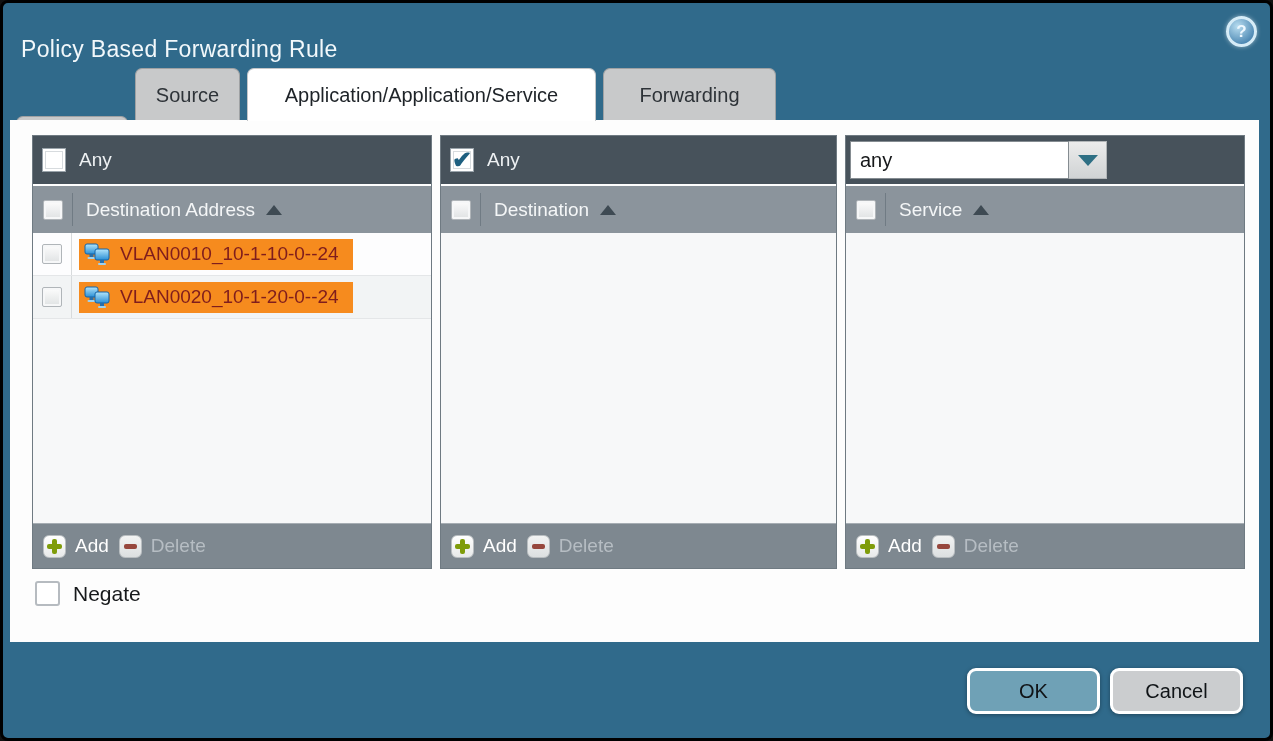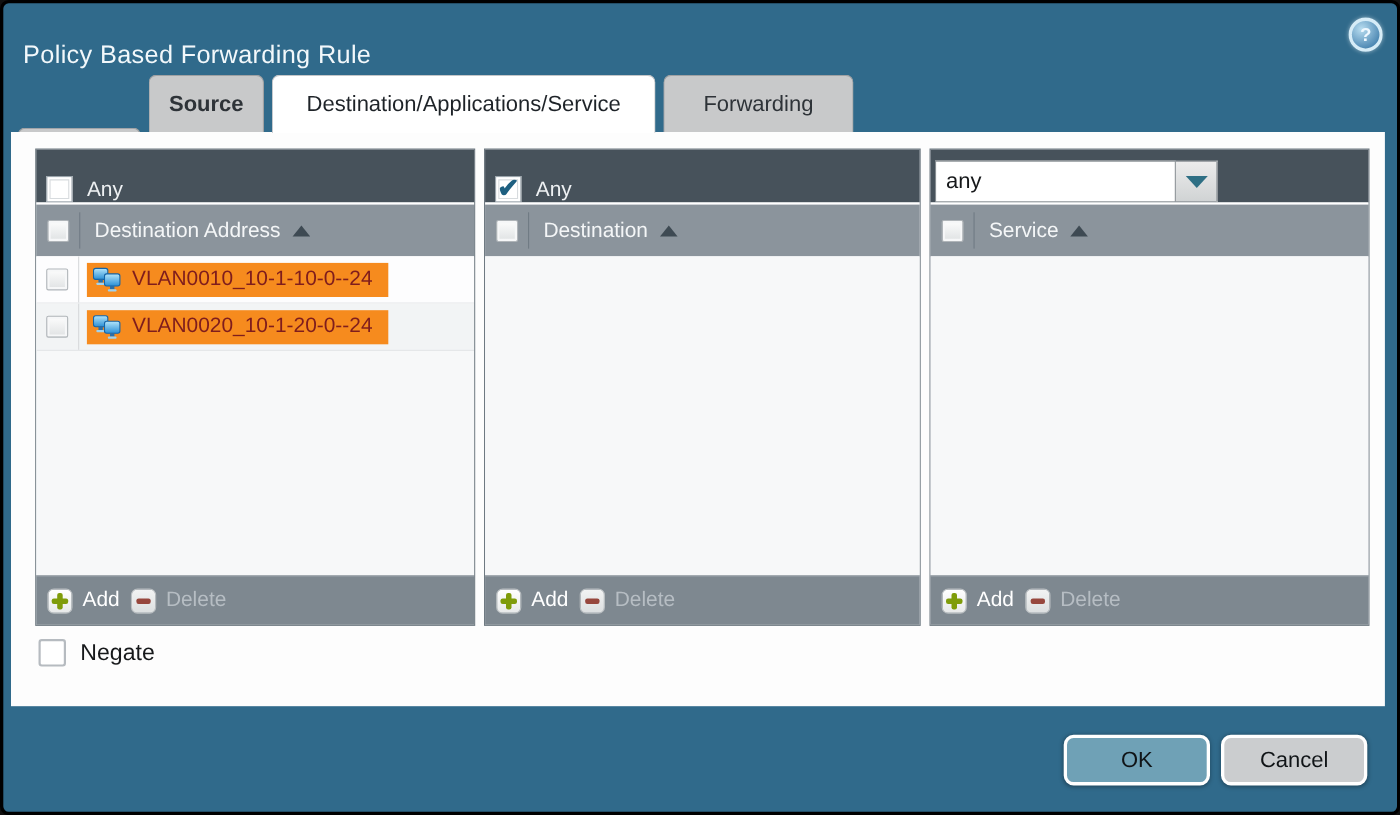--- a/index.html
+++ b/index.html
@@ -20,37 +20,37 @@
     box-shadow:0 0 4px rgba(255,255,255,.5);
   }
   
   .tabs { position:absolute; top:65px; left:13px; height:53px; display:flex; gap:7px; }
   .tab {
     height:53px; display:flex; align-items:center; justify-content:center;
     background:#c8c9ca; border:1px solid #9fa1a3; border-bottom:none;
     border-radius:7px 7px 0 0; color:#2e3338; font-size:20px; padding:0 24px; cursor:pointer;
   }
   .tab.active { background:#fff; color:#1e2328; z-index:5; border-color:#c4c6c8; }
-  .tab-general { width:112px;margin-top:48px; } .tab-source { width:105px;font-weight:bold; }
+  .tab-general { width:112px;margin-top:48px; } .tab-source { width:105px; }
   .tab-das { width:349px; } .tab-forwarding { width:173px; }
   
   .content {
     position:absolute; top:117px; left:7px; width:1249px; height:522px;
     background:#fdfdfd; z-index:2;
   }
   
   .panel {
     position:absolute; top:15px; height:434px; border:1px solid #6f7a82;
     display:flex; flex-direction:column; background:#f7f8f9;
   }
   .panel-dest { left:22px; width:400px; }
   .panel-apps { left:430px; width:397px; }
   .panel-svc  { left:835px; width:400px; }
   .any-row {
-    height:48px; background:#47525b; display:flex; align-items:flex-end;
+    height:48px; background:#47525b; display:flex; align-items:center;
     padding-left:9px; gap:13px; flex:none;
   }
   .any-label { color:#eef1f3; font-size:19px; }
   .col-head {
     height:49px; background:#8b949c; border-top:2px solid #fff;
     display:flex; align-items:center; flex:none;
   }
   .cb-cell { width:39px; height:100%; display:flex; align-items:center; justify-content:center; flex:none; }
   .head-divider { width:1px; height:70%; background:#707b84; }
   .col-title { color:#f4f6f7; font-size:19px; padding-left:13px; }
@@ -138,21 +138,21 @@
 <div class="screen">
 
   <div class="titlebar">
     <span class="title">Policy Based Forwarding Rule</span>
     <div class="help-icon">?</div>
   </div>
 
   <div class="tabs">
     <div class="tab tab-general">General</div>
     <div class="tab tab-source">Source</div>
-    <div class="tab tab-das active">Destination/Applications/Service</div>
+    <div class="tab tab-das active">Application/Application/Service</div>
     <div class="tab tab-forwarding">Forwarding</div>
   </div>
 
   <div class="content">
 
     <div class="panel panel-dest">
       <div class="any-row">
         <span class="cb-dark"></span>
         <span class="any-label">Any</span>
       </div>

